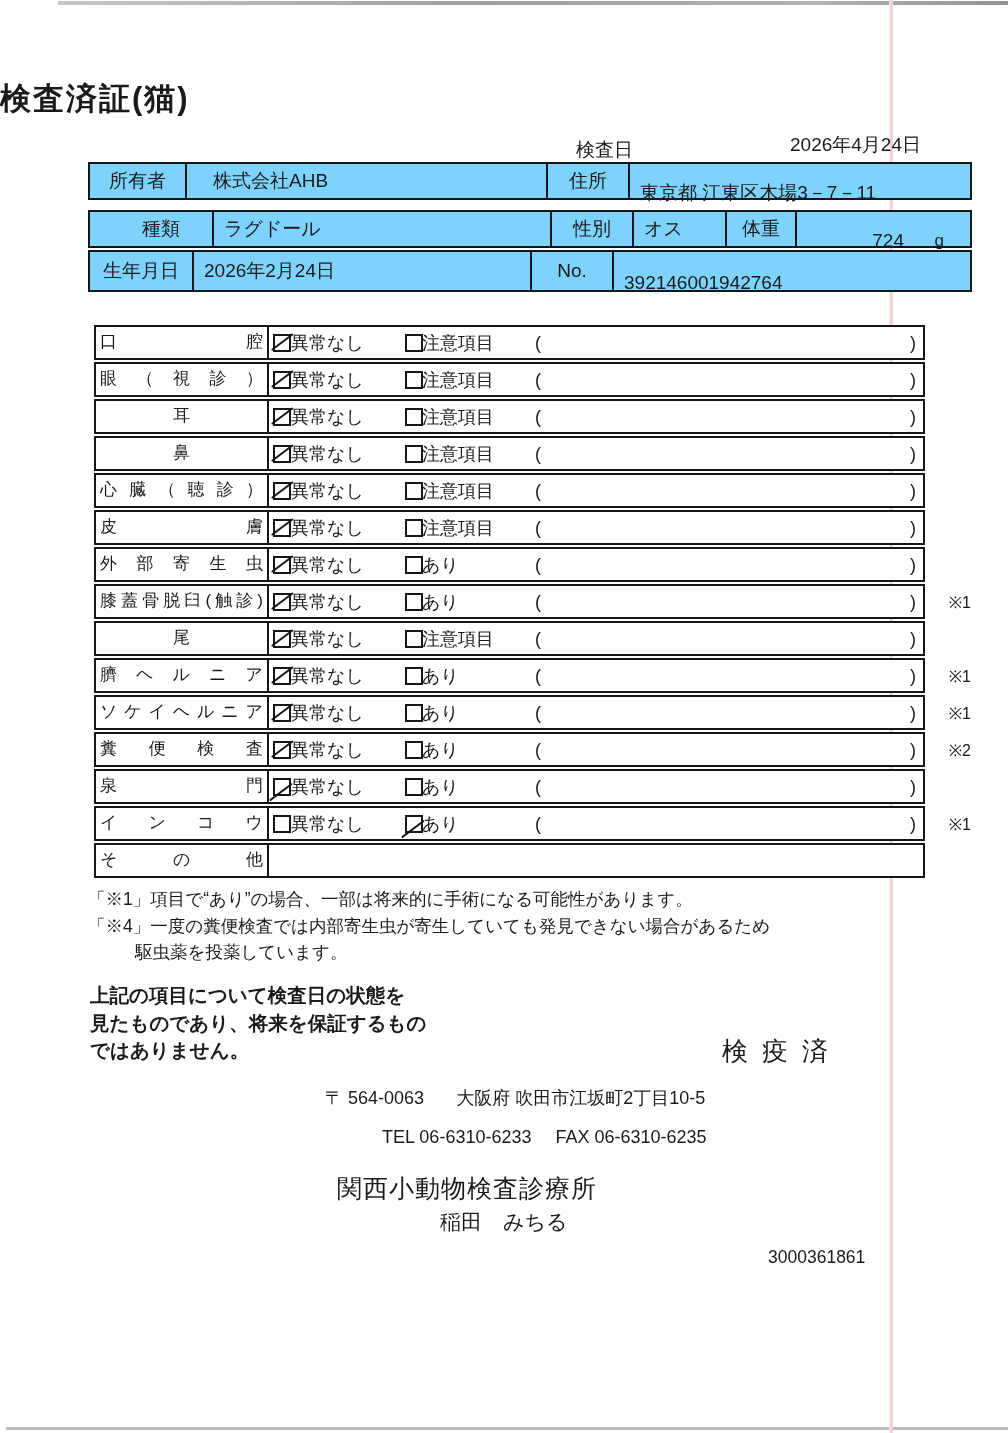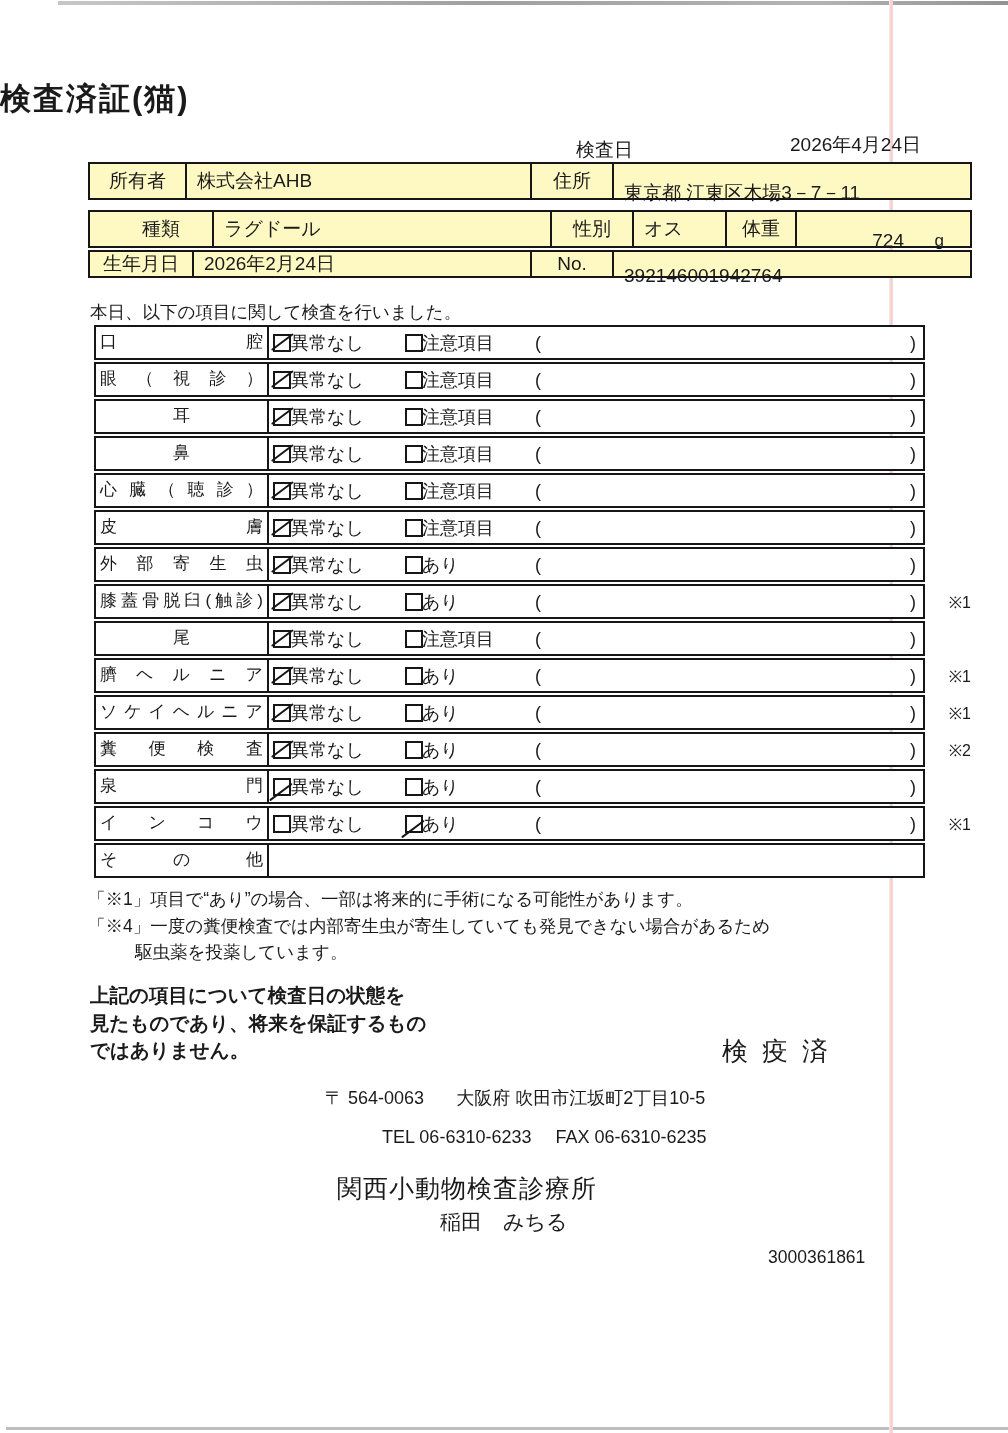--- a/index.html
+++ b/index.html
@@ -13,29 +13,29 @@
   
   .scan-top{left:58px;right:0;top:1px;height:4px;background:linear-gradient(to right,#bdbdbd,#8f8f8f 45%,#a6a6a6 80%,#7f7f7f);opacity:.85;z-index:1;}
   .scan-bottom{left:6px;right:0;top:1427px;height:3px;background:#a3a3a3;opacity:.7;z-index:1;}
   .scan-pink{left:889px;top:0;width:4px;height:1433px;background:linear-gradient(to right,#fbecec,#f2cdcd 60%,#f7dede);z-index:1;}
 
   .title{left:0;width:1008px;top:78px;font-size:31px;font-weight:700;letter-spacing:2px;}
   .examdate-label{left:576px;top:137px;font-size:19px;}
   .examdate-value{left:790px;top:132px;font-size:19px;}
 
   
-  .ibox{left:88px;width:884px;border:2.5px solid #161616;display:flex;box-sizing:border-box;background:#fef9c3;}
+  .ibox{left:88px;width:884px;border:2.5px solid #161616;display:flex;box-sizing:border-box;background:#7dd3fc;}
   .ibox .cell{box-sizing:border-box;border-right:2.5px solid #161616;display:flex;align-items:center;font-size:19px;}
   .ibox .cell:last-child{border-right:none;margin-top:24px;}
   .lab{justify-content:center;}
   .val{padding-left:10px;}
   .info1{top:162px;height:38px;}
   .info2a{top:210px;height:38px;padding-left:20px;}
-  .info2b{top:250px;height:28px;}
-  .w-owner{width:97px;}  .w-ownerval{width:345px;}
+  .info2b{top:250px;height:42px;}
+  .w-owner{width:97px;}  .w-ownerval{width:345px;margin-left:16px;}
   .w-addr{width:82px;}   .w-addrval{flex:1;}
   .w-c1{width:104px;}    .w-c2{width:338px;}  .w-c3{width:82px;}
   .w-sex{width:93px;}    .w-weightlab{width:70px;}
   .weightcell{flex:1;position:relative;}
   .weight-num{position:absolute;right:66px;top:50%;transform:translateY(-50%);font-size:19px;}
   .weight-unit{position:absolute;right:26px;top:50%;transform:translateY(-50%);font-size:17px;}
 
   .intro{left:90px;top:300px;font-size:17.5px;}
 
   
@@ -105,21 +105,20 @@
     </div>
   </div>
 
   <div class="abs z ibox info2b">
     <div class="cell lab w-c1">生年月日</div>
     <div class="cell val w-c2">2026年2月24日</div>
     <div class="cell lab w-c3">No.</div>
     <div class="cell val w-addrval">392146001942764</div>
   </div>
 
-  <div class="abs z intro">本日、以下の項目に関して検査を行いました。</div>
 
   <div class="abs z checklist">
       <div class="chk-row">
         <div class="chk-label justify">口腔</div>
         <div class="chk-content">
           <span class="cb cb1 checked">
             <span class="slash"></span>
           </span>
           <span class="txt t1">異常なし</span>
           <span class="cb cb2 unchecked"></span>

